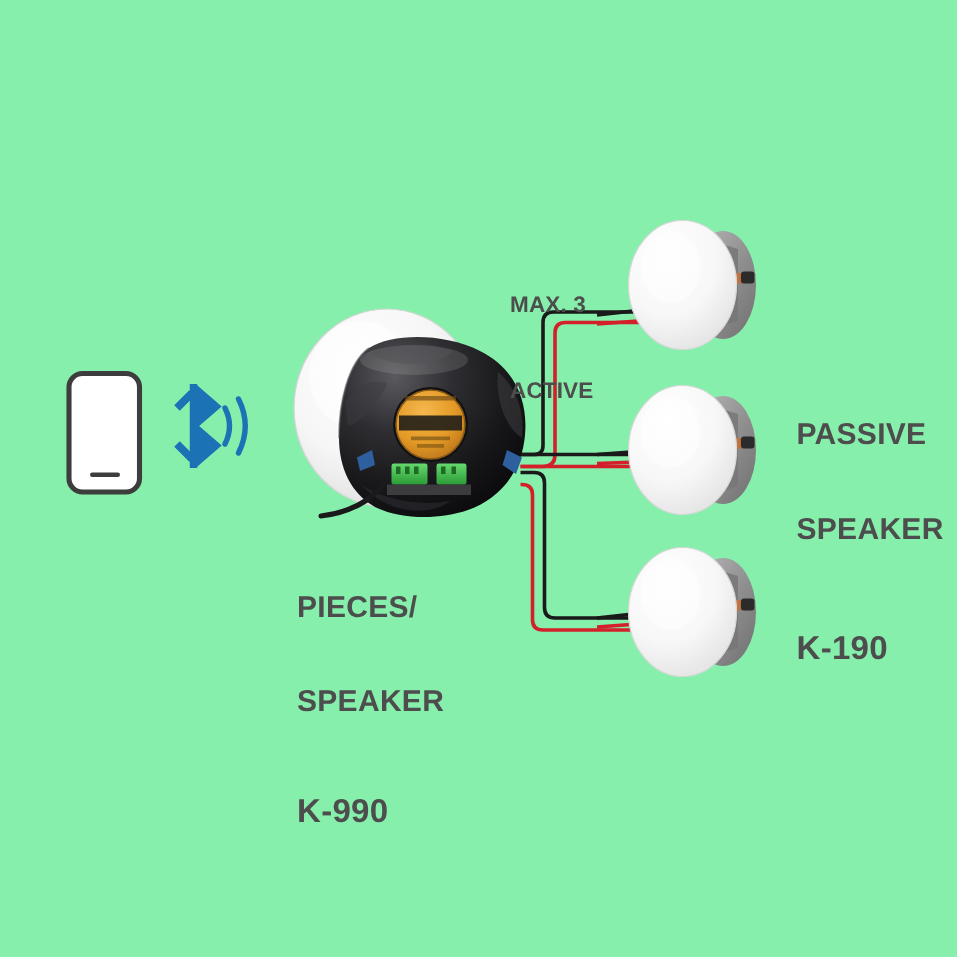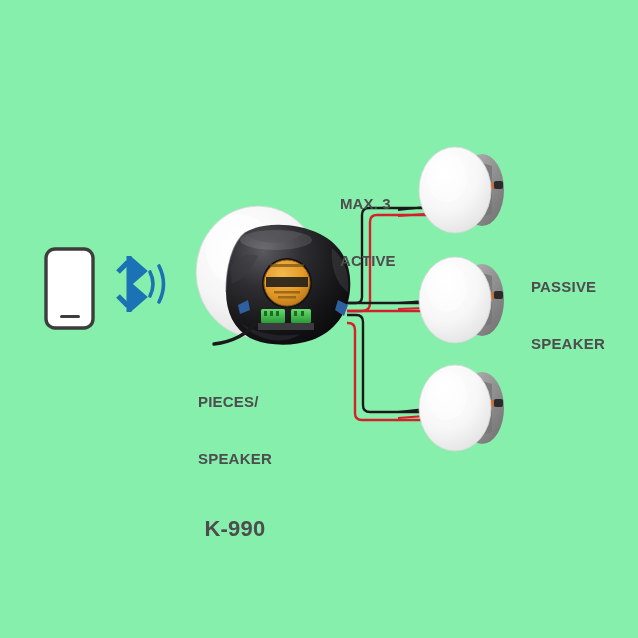--- a/index.html
+++ b/index.html
@@ -26,40 +26,40 @@
     height: 638px;
   }
   .label-block {
     position: absolute;
     color: #4d4d4d;
     font-family: "Liberation Sans", sans-serif;
     line-height: 1.2;
     white-space: pre;
   }
   .label-heading {
-    font-size: 15px;
+    font-size: 20px;
     font-weight: bold;
     letter-spacing: 0.2px;
   }
   .label-model {
     font-size: 22px;
     font-weight: bold;
     letter-spacing: 0.2px;
   }
   .label-note {
     font-size: 15px;
     font-weight: bold;
     color: #4d4d4d;
     letter-spacing: 0.1px;
   }
   #label-active {
     left: 198px;
     top: 355px;
   }
-  #label-active .label-model { margin-top: 10px; text-align: center; }
+  #label-active .label-model { margin-top: 10px; }
   #label-passive {
     left: 531px;
     top: 240px;
   }
   #label-passive .label-model { margin-top: 16px; }
   #label-max {
     left: 340px;
     top: 157px;
   }
 </style>
@@ -243,15 +243,16 @@
 
   <div class="label-block" id="label-active">
     <div class="label-heading">PIECES/</div>
     <div class="label-heading">SPEAKER</div>
     <div class="label-model">K-990</div>
   </div>
 
   <div class="label-block" id="label-passive">
     <div class="label-heading">PASSIVE</div>
     <div class="label-heading">SPEAKER</div>
+    <div class="label-model">K-190</div>
   </div>
 
 </div>
 
 </body></html>

